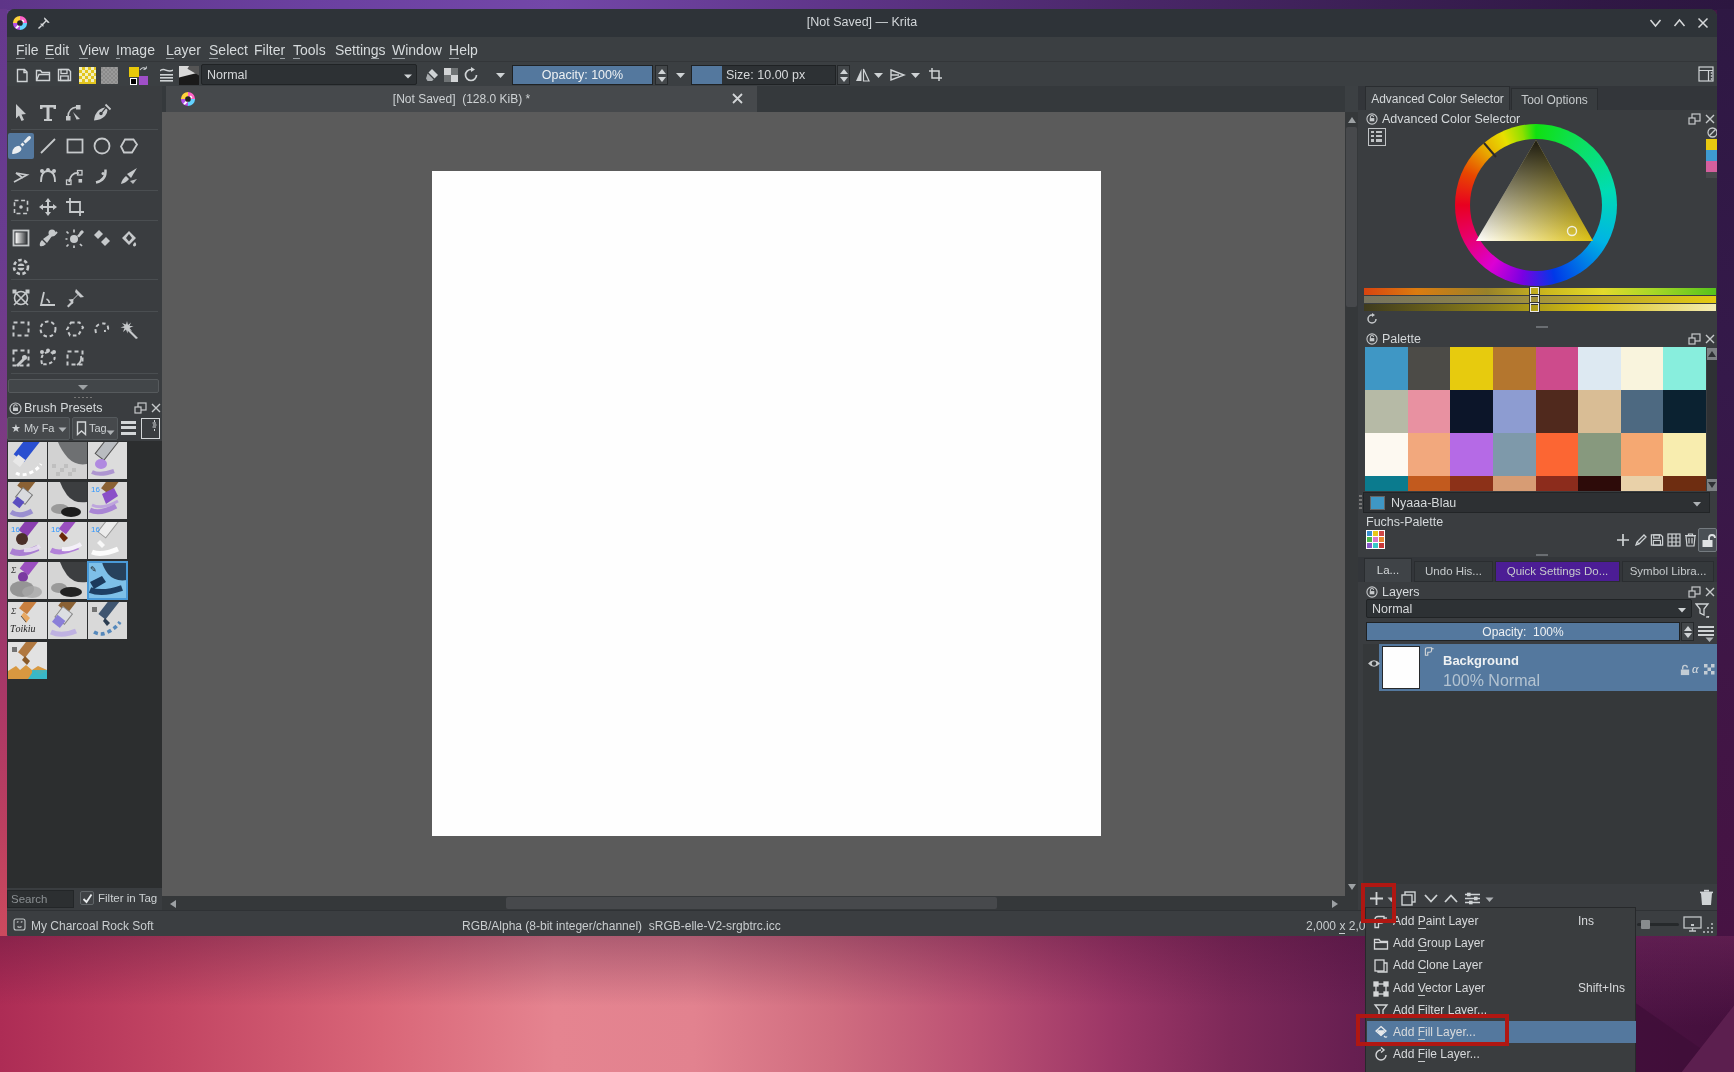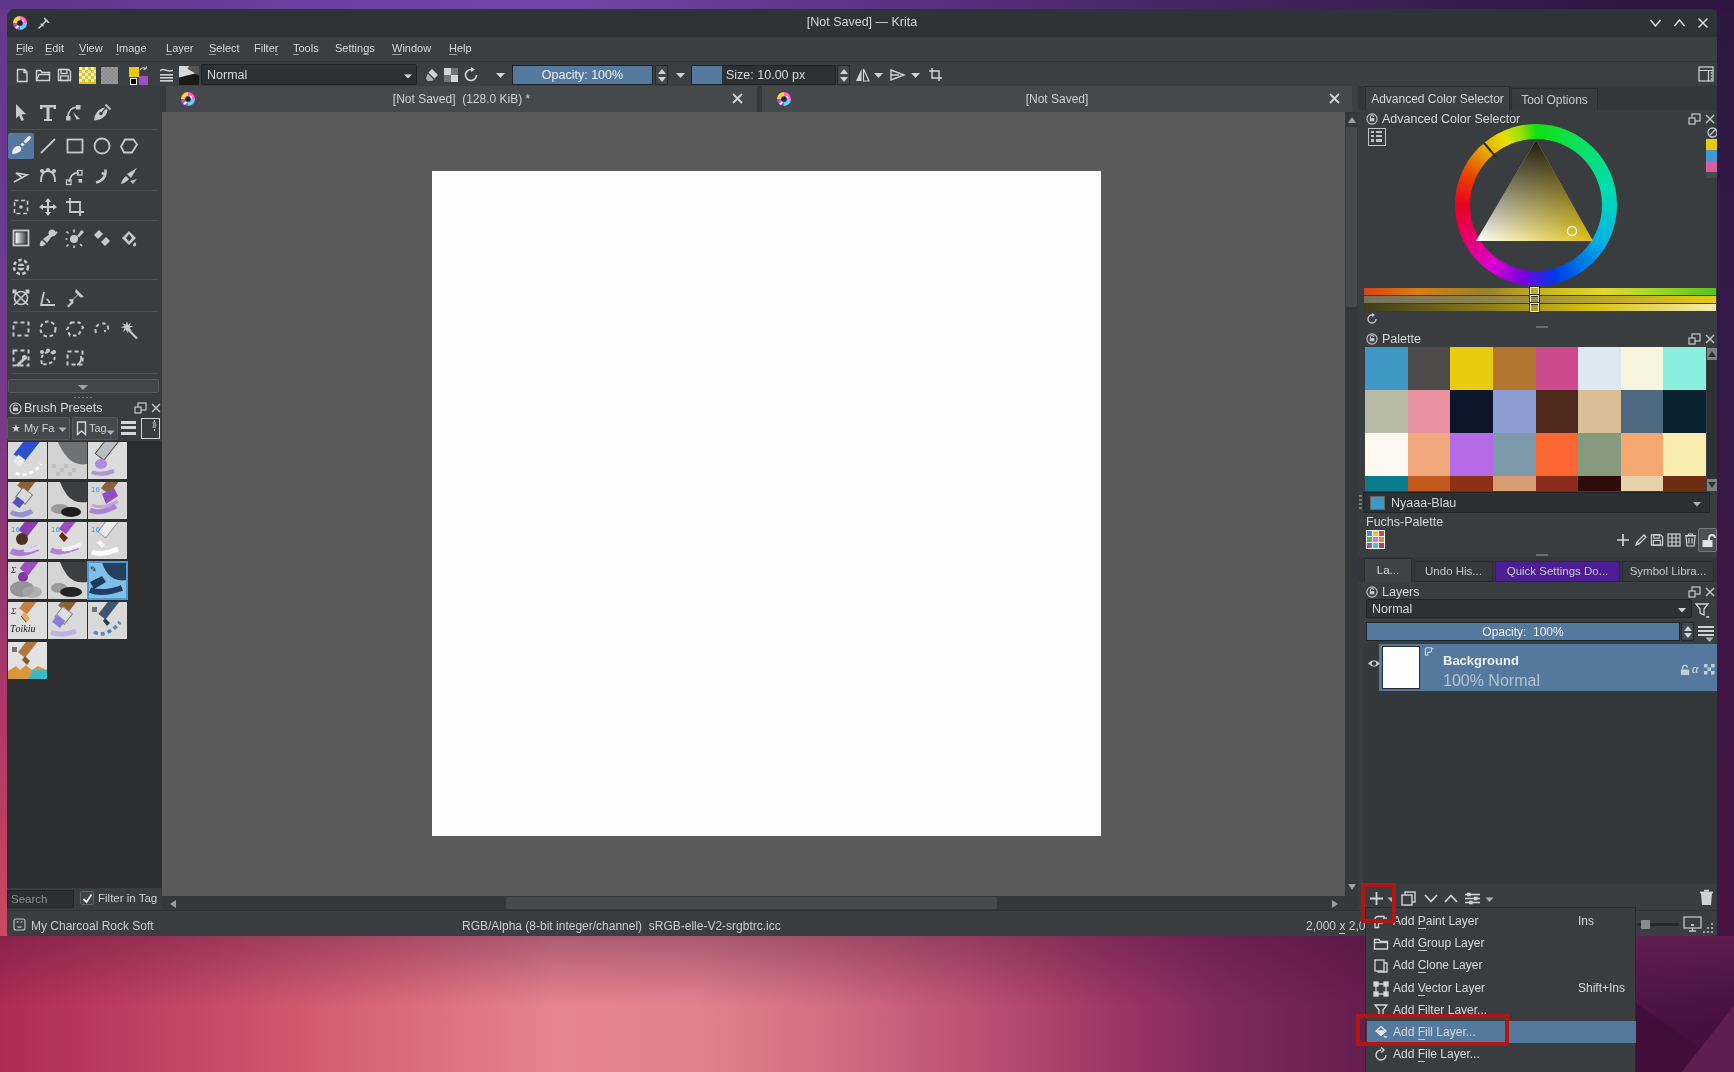--- a/index.html
+++ b/index.html
@@ -26,21 +26,21 @@
 #desk .tri { position:absolute; left:1540px; top:936px; width:194px; height:136px;
   background:#3f0e37; clip-path:polygon(0 0, 100% 100%, 0 100%); opacity:.72; }
 #desk .tri2 { position:absolute; left:1676px; top:1002px; width:58px; height:70px;
   background:#5e2150; clip-path:polygon(100% 5%, 100% 100%, 10% 100%); opacity:.95; }
 
 #win { position:absolute; left:7px; top:9px; width:1710px; height:927px;
   background:#3c4043; border-radius:8px 8px 2px 2px; overflow:hidden; color:#d5d9db; font-size:12px; }
 #titlebar { position:absolute; left:0; top:0; width:100%; height:28px; background:#2e3338; }
 #titlebar .title { position:absolute; width:100%; text-align:center; top:6px; font-size:12.5px; color:#d3d7da; }
 #menubar { position:absolute; left:0; top:28px; width:100%; height:24px; background:#3b3f42; color:#d6dadc; }
-#menubar span.mi { position:absolute; top:5px; font-size:11px; }
+#menubar span.mi { position:absolute; top:5px; font-size:14px; }
 #menubar u { text-decoration:none; border-bottom:1px solid #9aa0a4; }
 #toolbar { position:absolute; left:0; top:52px; width:100%; height:25px; background:#3b3f42; border-top:1px solid #333639; }
 
 #toolbox { position:absolute; left:0; top:77px; width:155px; height:315px; background:#3a3d40; }
 .sep { position:absolute; left:4px; width:147px; height:1px; background:#4a4e51; }
 .tool { position:absolute; width:26px; height:26px; }
 .tool svg { position:absolute; left:3px; top:3px; }
 .tool.sel { background:#54789e; border-radius:2px; }
 
 #brushpanel { position:absolute; left:0; top:392px; width:155px; height:509px; background:#3a3d40; }
@@ -706,35 +706,20 @@
           <circle cx="9" cy="9" r="8" fill="#222"></circle>
           <path d="M9 1 A8 8 0 0 1 17 9 L9 9 Z" fill="#ff64c8"></path>
           <path d="M17 9 A8 8 0 0 1 9 17 L9 9 Z" fill="#64d2ff"></path>
           <path d="M9 17 A8 8 0 0 1 1 9 L9 9 Z" fill="#b450e6"></path>
           <path d="M1 9 A8 8 0 0 1 9 1 L9 9 Z" fill="#ffd23c"></path>
           <path d="M3.5 14.5 L12 5 L14 7 L5.5 15.5 Z" fill="#fff"></path>
           <circle cx="9" cy="9" r="3.2" fill="#222"></circle>
         </svg>
       <div class="abs" style="width:100%;text-align:center;top:6px;font-size:12px;color:#ced2d4">[Not Saved]&nbsp; (128.0 KiB) *</div>
       <svg class="x" style="left:565px;" width="13" height="13" viewBox="0 0 13 13">
-          <path d="M2 2 L11 11 M11 2 L2 11" stroke="#d2d5d7" stroke-width="1.8"></path>
-        </svg>
-    </div>
-    <div class="dtab" style="left:600px; width:590px;">
-      <svg class="abs" style="left:14px;top:5px" width="16" height="16" viewBox="0 0 18 18">
-          <circle cx="9" cy="9" r="8" fill="#222"></circle>
-          <path d="M9 1 A8 8 0 0 1 17 9 L9 9 Z" fill="#ff64c8"></path>
-          <path d="M17 9 A8 8 0 0 1 9 17 L9 9 Z" fill="#64d2ff"></path>
-          <path d="M9 17 A8 8 0 0 1 1 9 L9 9 Z" fill="#b450e6"></path>
-          <path d="M1 9 A8 8 0 0 1 9 1 L9 9 Z" fill="#ffd23c"></path>
-          <path d="M3.5 14.5 L12 5 L14 7 L5.5 15.5 Z" fill="#fff"></path>
-          <circle cx="9" cy="9" r="3.2" fill="#222"></circle>
-        </svg>
-      <div class="abs" style="width:100%;text-align:center;top:6px;font-size:12px;color:#ced2d4">[Not Saved]</div>
-      <svg class="x" style="left:566px;" width="13" height="13" viewBox="0 0 13 13">
           <path d="M2 2 L11 11 M11 2 L2 11" stroke="#d2d5d7" stroke-width="1.8"></path>
         </svg>
     </div>
   </div>
   <div id="canvas">
       <div id="page"></div>
     </div>
   <div id="vscroll">
     <svg class="abs" style="left:3px;top:5px" width="8" height="6" viewBox="0 0 8 6">
         <path d="M0 6 L4 0 L8 6" fill="#9da1a4"></path>

